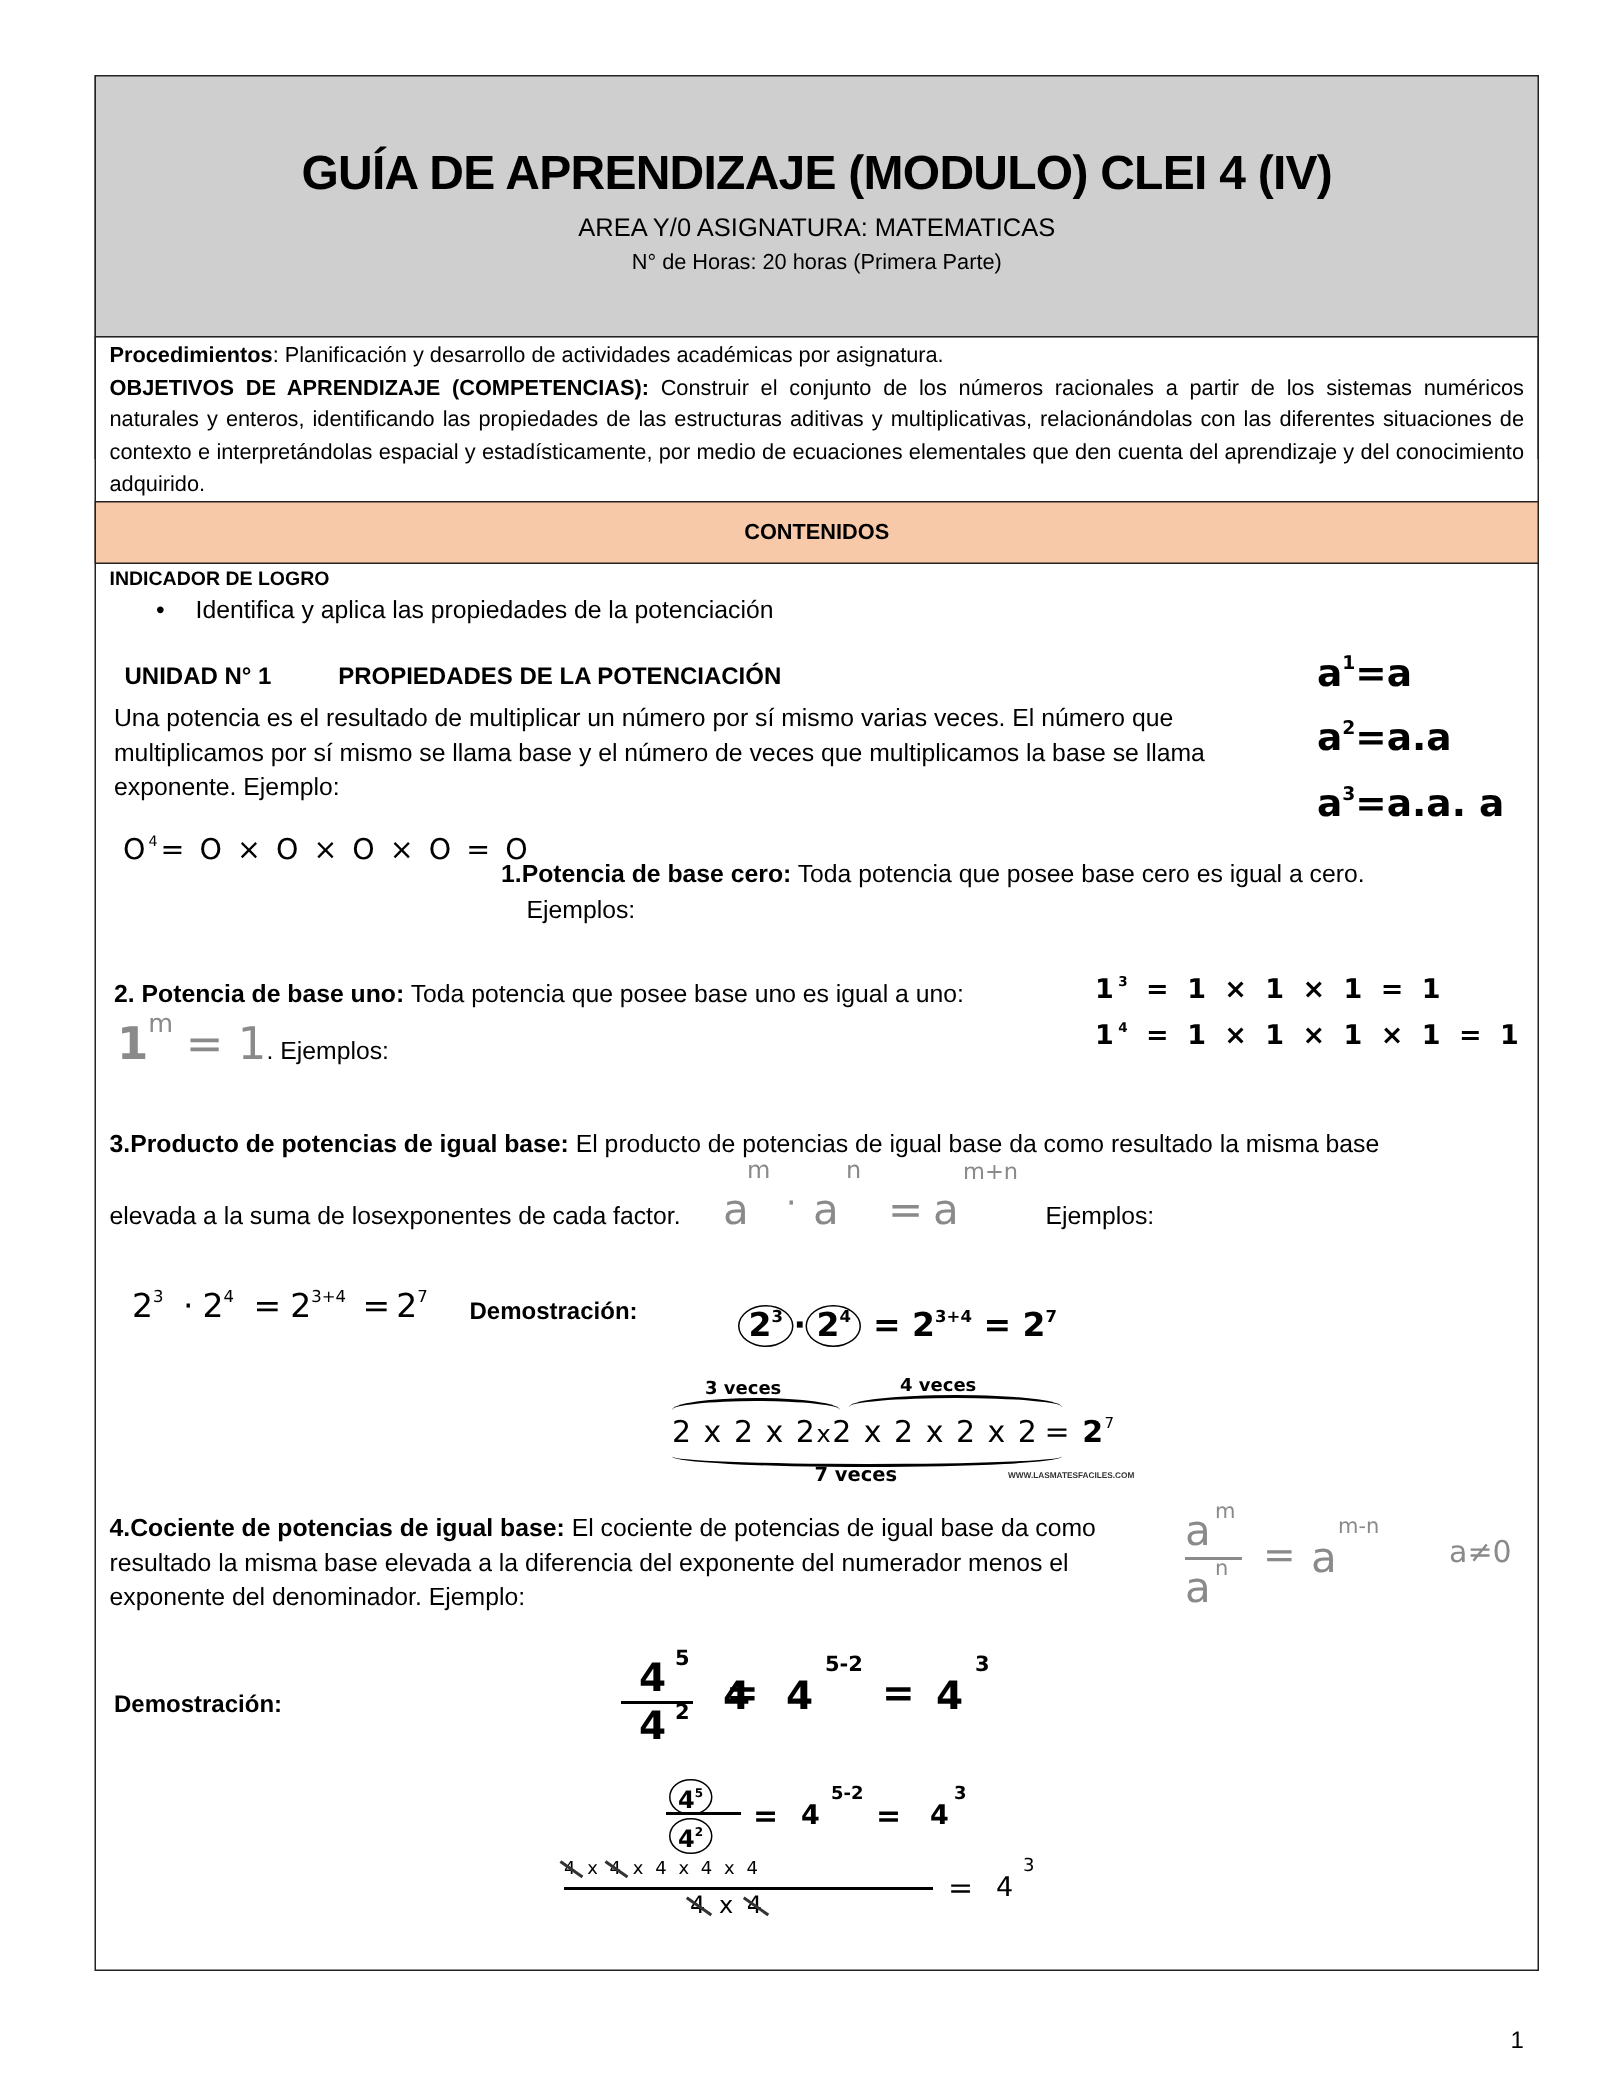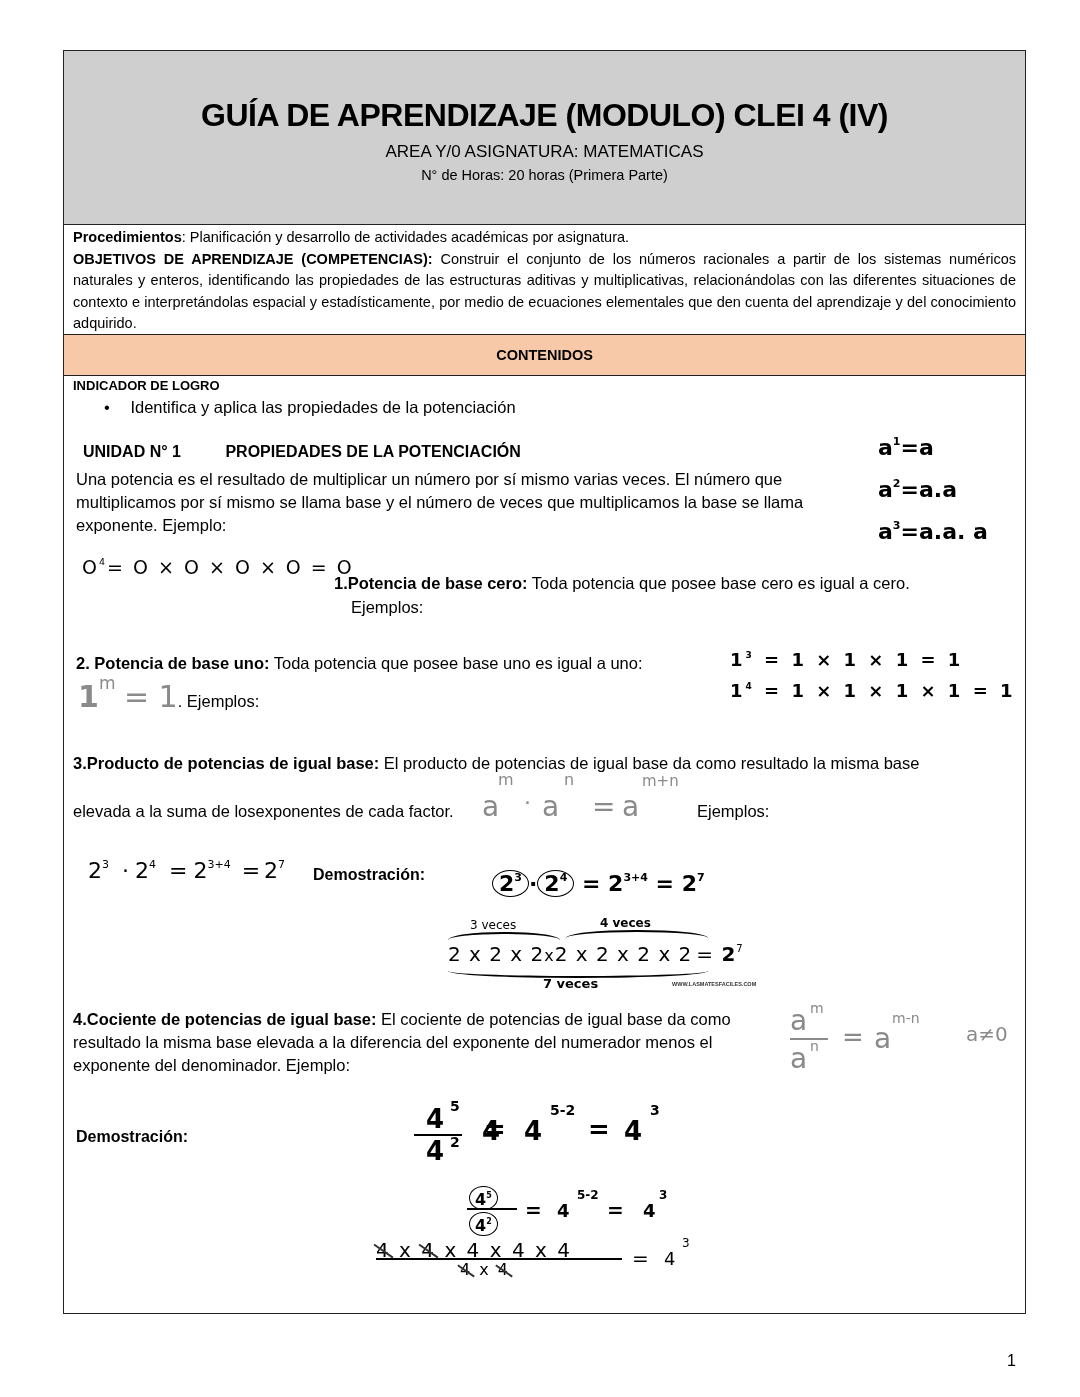--- a/index.html
+++ b/index.html
@@ -46,21 +46,21 @@
   <span>•</span>
   <span style="margin-left:16px">Identifica y aplica las propiedades de la potenciación</span>
 </div>
 
 <div class="abs" style="left:83px;top:443px;font-size:16px;font-weight:bold;">
   <span>UNIDAD N° 1</span>
   <span style="margin-left:40px">PROPIEDADES DE LA POTENCIACIÓN</span>
 </div>
 <div class="abs body16" style="left:76px;top:468px;width:775px;">Una potencia es el resultado de multiplicar un número por sí mismo varias veces. El número que multiplicamos por sí mismo se llama base y el número de veces que multiplicamos la base se llama exponente. Ejemplo:</div>
 
-<div class="abs boldmath" style="left:878px;top:424px;font-size:22px;line-height:36px;">
+<div class="abs boldmath" style="left:878px;top:424px;font-size:25px;line-height:36px;">
   <div><span>a</span><span class="sup">1</span><span>=a</span></div>
   <div><span>a</span><span class="sup">2</span><span>=a.a</span></div>
   <div><span>a</span><span class="sup">3</span><span>=a.a. a</span></div>
 </div>
 
 <div class="abs mathfont" style="left:82px;top:547px;font-size:19px;line-height:29px;letter-spacing:2px;">
   <div><span>O</span><span class="sup">4</span><span>= O × O × O × O = O</span></div>
 </div>
 <div class="abs body16" style="left:334px;top:572px;">
   <b>1.Potencia de base cero:</b><span>  Toda potencia que posee base cero es igual a cero.</span>
@@ -100,21 +100,21 @@
   <span style="margin:0 6px">·</span><span>2</span><span class="sup">4</span>
   <span style="margin:0 6px">=</span><span>2</span><span class="sup">3+4</span>
   <span style="margin:0 4px">=</span><span>2</span><span class="sup">7</span>
 </div>
 <div class="abs" style="left:313px;top:866px;font-size:16px;font-weight:bold;">Demostración:</div>
 
 <div class="abs mathfont" style="left:492px;top:870px;font-size:22px;font-weight:bold;">
   <span class="circle"><span>2</span><span class="sup">3</span></span>·<span class="circle"><span>2</span><span class="sup">4</span></span>
   <span>=</span> <span>2</span><span class="sup">3+4</span> <span>=</span> <span>2</span><span class="sup">7</span>
 </div>
-<div class="abs mathfont" style="left:470px;top:918px;font-size:12px;font-weight:normal;">3 veces</div>
+<div class="abs mathfont" style="left:470px;top:918px;font-size:12px;font-weight:bold;">3 veces</div>
 <div class="abs mathfont" style="left:600px;top:916px;font-size:12px;font-weight:bold;">4 veces</div>
 <div class="abs" style="left:448px;top:932px;width:112px;height:14px;border-top:2px solid #000;border-radius:50% 50% 0 0;"></div>
 <div class="abs" style="left:566px;top:930px;width:142px;height:14px;border-top:2px solid #000;border-radius:50% 50% 0 0;"></div>
 <div class="abs mathfont" style="left:448px;top:942px;font-size:20px;letter-spacing:1px;">
   <span>2 x 2 x 2</span><span style="font-size:16px;">x</span><span>2 x 2 x 2 x 2</span><span style="margin-left:4px">=</span> <b>2</b><span class="sup">7</span>
 </div>
 <div class="abs" style="left:448px;top:964px;width:260px;height:12px;border-bottom:2px solid #000;border-radius:0 0 50% 50%;"></div>
 <div class="abs mathfont" style="left:543px;top:976px;font-size:13px;font-weight:bold;">7 veces</div>
 <div class="abs" style="left:672px;top:981px;font-size:5.5px;font-weight:bold;color:#333;">WWW.LASMATESFACILES.COM</div>
 
@@ -144,34 +144,34 @@
   <span class="abs" style="left:68px;top:18px;font-size:26px;">4</span>
   <span class="abs" style="left:70px;top:18px;font-size:26px;color:transparent;">=</span>
   <span class="abs" style="left:70px;top:16px;font-size:26px;">=</span>
   <span class="abs" style="left:110px;top:18px;font-size:26px;">4</span>
   <span class="abs" style="left:136px;top:4px;font-size:14px;">5-2</span>
   <span class="abs" style="left:174px;top:16px;font-size:26px;">=</span>
   <span class="abs" style="left:210px;top:18px;font-size:26px;">4</span>
   <span class="abs" style="left:236px;top:4px;font-size:14px;">3</span>
 </div>
 
-<div class="abs mathfont" style="left:467px;top:1186px;width:220px;height:50px;font-weight:bold;">
+<div class="abs mathfont" style="left:444px;top:1186px;width:220px;height:50px;font-weight:bold;">
   <span class="abs circle" style="left:2px;top:0;font-size:16px;padding:0 5px;line-height:18px;"><span>4</span><span class="sup">5</span></span>
   <div class="abs" style="left:0;top:22px;width:50px;border-top:2px solid #000;"></div>
   <span class="abs circle" style="left:2px;top:26px;font-size:16px;padding:0 5px;line-height:18px;"><span>4</span><span class="sup">2</span></span>
   <span class="abs" style="left:58px;top:12px;font-size:20px;">=</span>
   <span class="abs" style="left:90px;top:14px;font-size:18px;">4</span>
   <span class="abs" style="left:110px;top:2px;font-size:12px;">5-2</span>
   <span class="abs" style="left:140px;top:12px;font-size:20px;">=</span>
   <span class="abs" style="left:176px;top:14px;font-size:18px;">4</span>
   <span class="abs" style="left:192px;top:2px;font-size:12px;">3</span>
 </div>
 
 <div class="abs mathfont" style="left:376px;top:1238px;width:320px;height:48px;">
-  <div class="abs" style="left:0;top:0;font-size:20px;letter-spacing:2px;">
+  <div class="abs" style="left:0;top:0;font-size:12px;letter-spacing:2px;">
     <span class="strike">4</span> <span>x</span> <span class="strike">4</span> <span>x</span> <span>4</span> <span>x</span> <span>4</span> <span>x</span> <span>4</span>
   </div>
   <div class="abs" style="left:0;top:20px;width:246px;border-top:2px solid #000;"></div>
   <div class="abs" style="left:84px;top:22px;font-size:16px;letter-spacing:2px;">
     <span class="strike">4</span> <span>x</span> <span class="strike">4</span>
   </div>
   <span class="abs" style="left:256px;top:8px;font-size:20px;">=</span>
   <span class="abs" style="left:288px;top:10px;font-size:18px;">4</span>
   <span class="abs" style="left:306px;top:-2px;font-size:12px;">3</span>
 </div>

